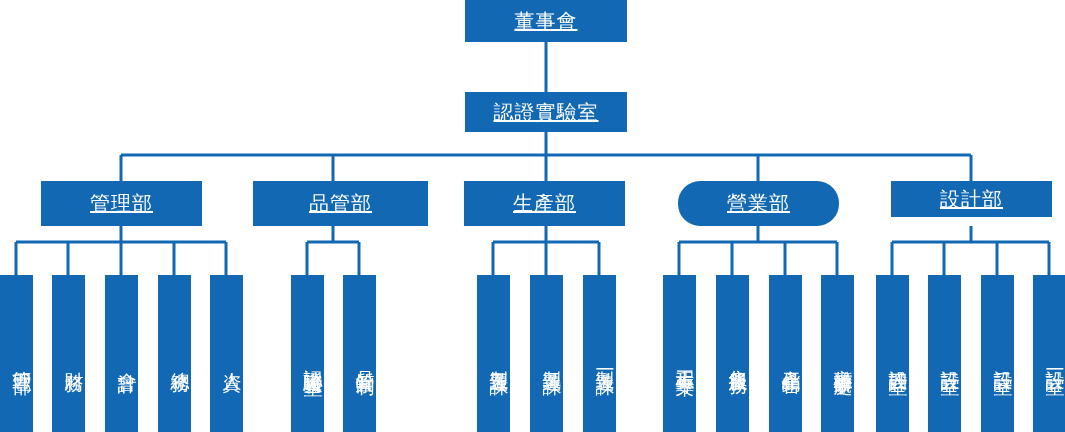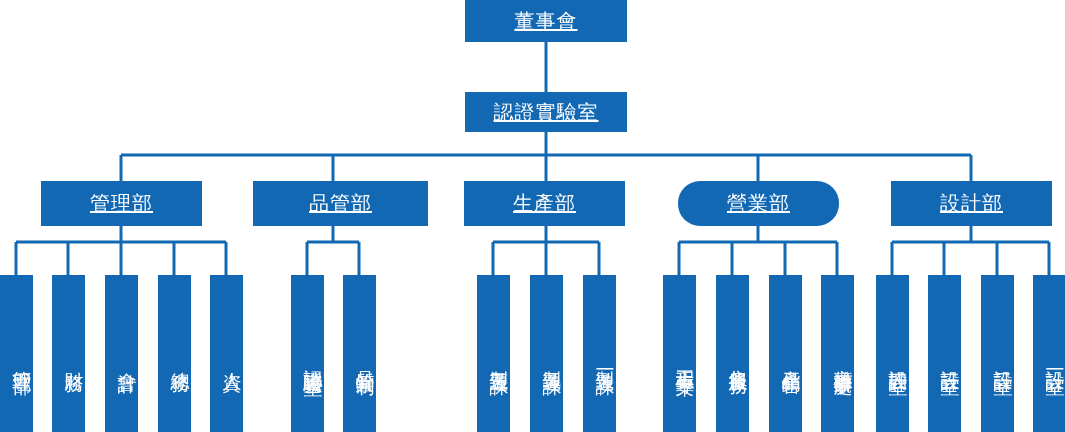--- a/index.html
+++ b/index.html
@@ -119,21 +119,21 @@
   </div>
   <div class="node horizontal" style="left:253px; top:181px; width:175px; height:45px;">
     <span>品管部</span>
   </div>
   <div class="node horizontal" style="left:464px; top:181px; width:161px; height:45px;">
     <span>生產部</span>
   </div>
   <div class="node horizontal" style="left:678px; top:181px; width:161px; height:45px;border-radius:22px;">
     <span>營業部</span>
   </div>
-  <div class="node horizontal" style="left:891px; top:181px; width:161px; height:45px;">
+  <div class="node horizontal" style="left:891px; top:181px; width:161px; height:36px;">
     <span>設計部</span>
   </div>
 
   <div class="node vertical" style="left:0px; top:275px; width:33px; height:157px;">
     <span>管理部</span>
   </div>
   <div class="node vertical" style="left:52px; top:275px; width:33px; height:157px;">
     <span>財務</span>
   </div>
   <div class="node vertical" style="left:105px; top:275px; width:33px; height:157px;">

